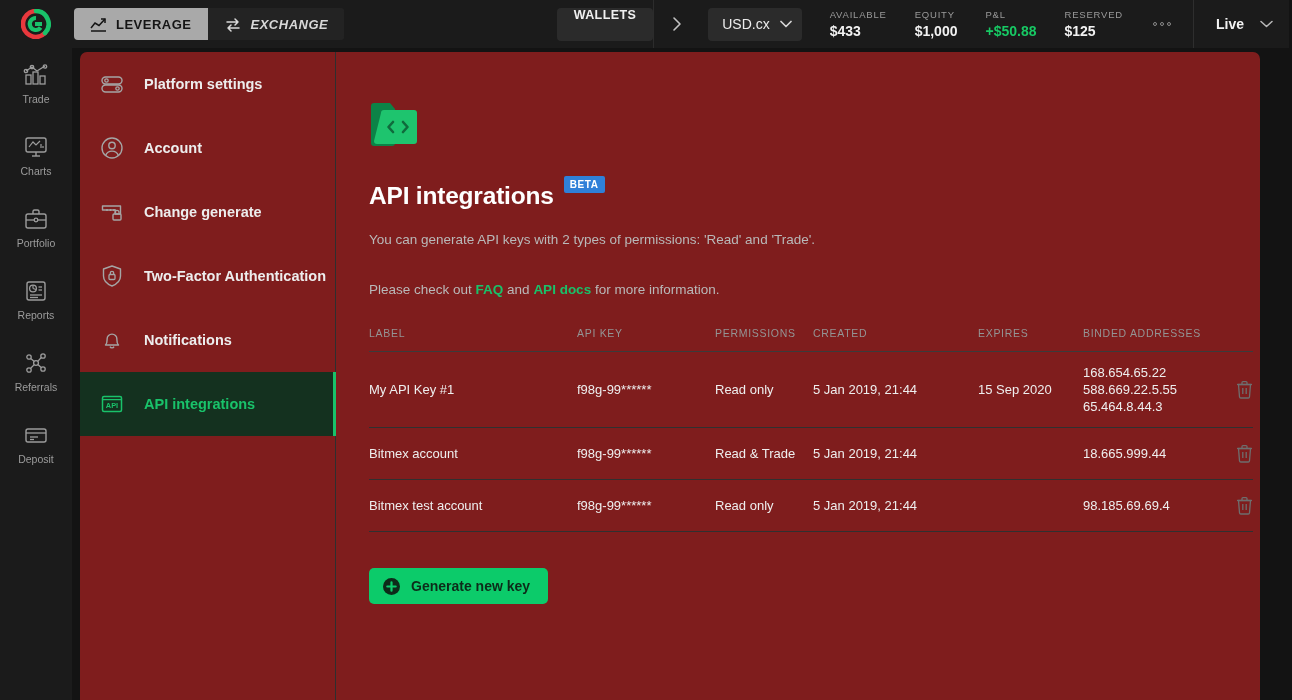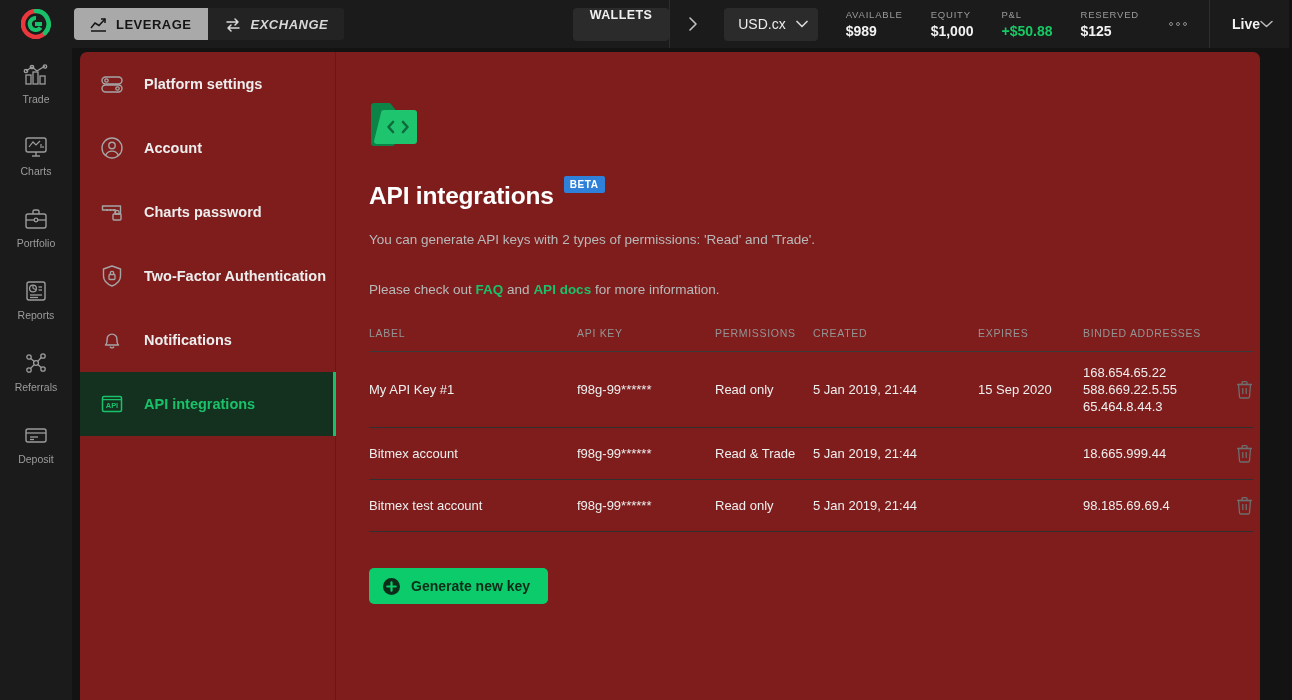--- a/index.html
+++ b/index.html
@@ -50,21 +50,21 @@
   }
   .stat { padding: 0 0 0 0; margin-left: 28px; text-align: left; }
   .stat .k { font-size: 9.5px; color: #9a9a9a; letter-spacing: .8px; line-height: 14px; }
   .stat .v { font-size: 14px; color: #f2f2f2; font-weight: 700; line-height: 18px; }
   .stat .v.pos { color: #17c964; }
   .dots {
     margin-left: 30px; display: flex; gap: 3px; align-items: center; cursor: pointer;
   }
   .dots i { width: 4px; height: 4px; border-radius: 50%; border: 1px solid #8a8a8a; display:block; }
   .live-wrap {
-    display: flex; align-items: center; height: 48px;
+    display: flex; align-items: center; gap: 16px; height: 48px;
     border-left: 1px solid #2e2e2e; margin-left: 22px; padding: 0 16px 0 22px; cursor: pointer;
   }
   .live-wrap .lbl { font-size: 14px; color: #f2f2f2; font-weight: 700; }
 
   
   .rail {
     position: absolute; top: 48px; left: 0; width: 72px; height: 652px;
     background: #1b1b1b;
   }
   .rail-item {
@@ -185,21 +185,21 @@
 
     <div class="cx-select">
       <span>USD.cx</span>
       <svg width="12" height="8" viewBox="0 0 12 8">
         <polyline points="1,1.5 6,6.5 11,1.5" fill="none" stroke="#d6d6d6" stroke-width="1.7" stroke-linecap="round" stroke-linejoin="round"></polyline>
       </svg>
     </div>
 
     <div class="stat">
       <div class="k">AVAILABLE</div>
-      <div class="v">$989</div>
+      <div class="v">$433</div>
     </div>
     <div class="stat">
       <div class="k">EQUITY</div>
       <div class="v">$1,000</div>
     </div>
     <div class="stat">
       <div class="k">P&amp;L</div>
       <div class="v pos">+$50.88</div>
     </div>
     <div class="stat">
@@ -330,21 +330,21 @@
         <span class="sicon">
           <svg width="26" height="26" viewBox="0 0 26 26">
             <path d="M3.5 7 h18 v8 h-5 v-4 h-13 z" fill="none" stroke="#a5a5a5" stroke-width="1.4" stroke-linejoin="round"></path>
             <circle cx="8" cy="11" r="1" fill="#a5a5a5"></circle>
             <circle cx="11.5" cy="11" r="1" fill="#a5a5a5"></circle>
             <circle cx="15" cy="11" r="1" fill="#a5a5a5"></circle>
             <rect x="14" y="15" width="8" height="6" rx="1" fill="none" stroke="#a5a5a5" stroke-width="1.4"></rect>
             <path d="M16 15 v-1.7 a2 2 0 0 1 4 0 V15" fill="none" stroke="#a5a5a5" stroke-width="1.3"></path>
           </svg>
         </span>
-        <span>Charts password</span>
+        <span>Change generate</span>
       </div>
 
       <div class="smenu-item">
         <span class="sicon">
           <svg width="26" height="26" viewBox="0 0 26 26">
             <path d="M13 3 L21.5 6 v7 c0 5-4 8.2-8.5 10 -4.5-1.8-8.5-5-8.5-10 V6 z" fill="none" stroke="#a5a5a5" stroke-width="1.4" stroke-linejoin="round"></path>
             <rect x="10" y="11.5" width="6" height="5" rx="1" fill="none" stroke="#a5a5a5" stroke-width="1.3"></rect>
             <path d="M11.3 11.5 V10 a1.7 1.7 0 0 1 3.4 0 v1.5" fill="none" stroke="#a5a5a5" stroke-width="1.3"></path>
           </svg>
         </span>

